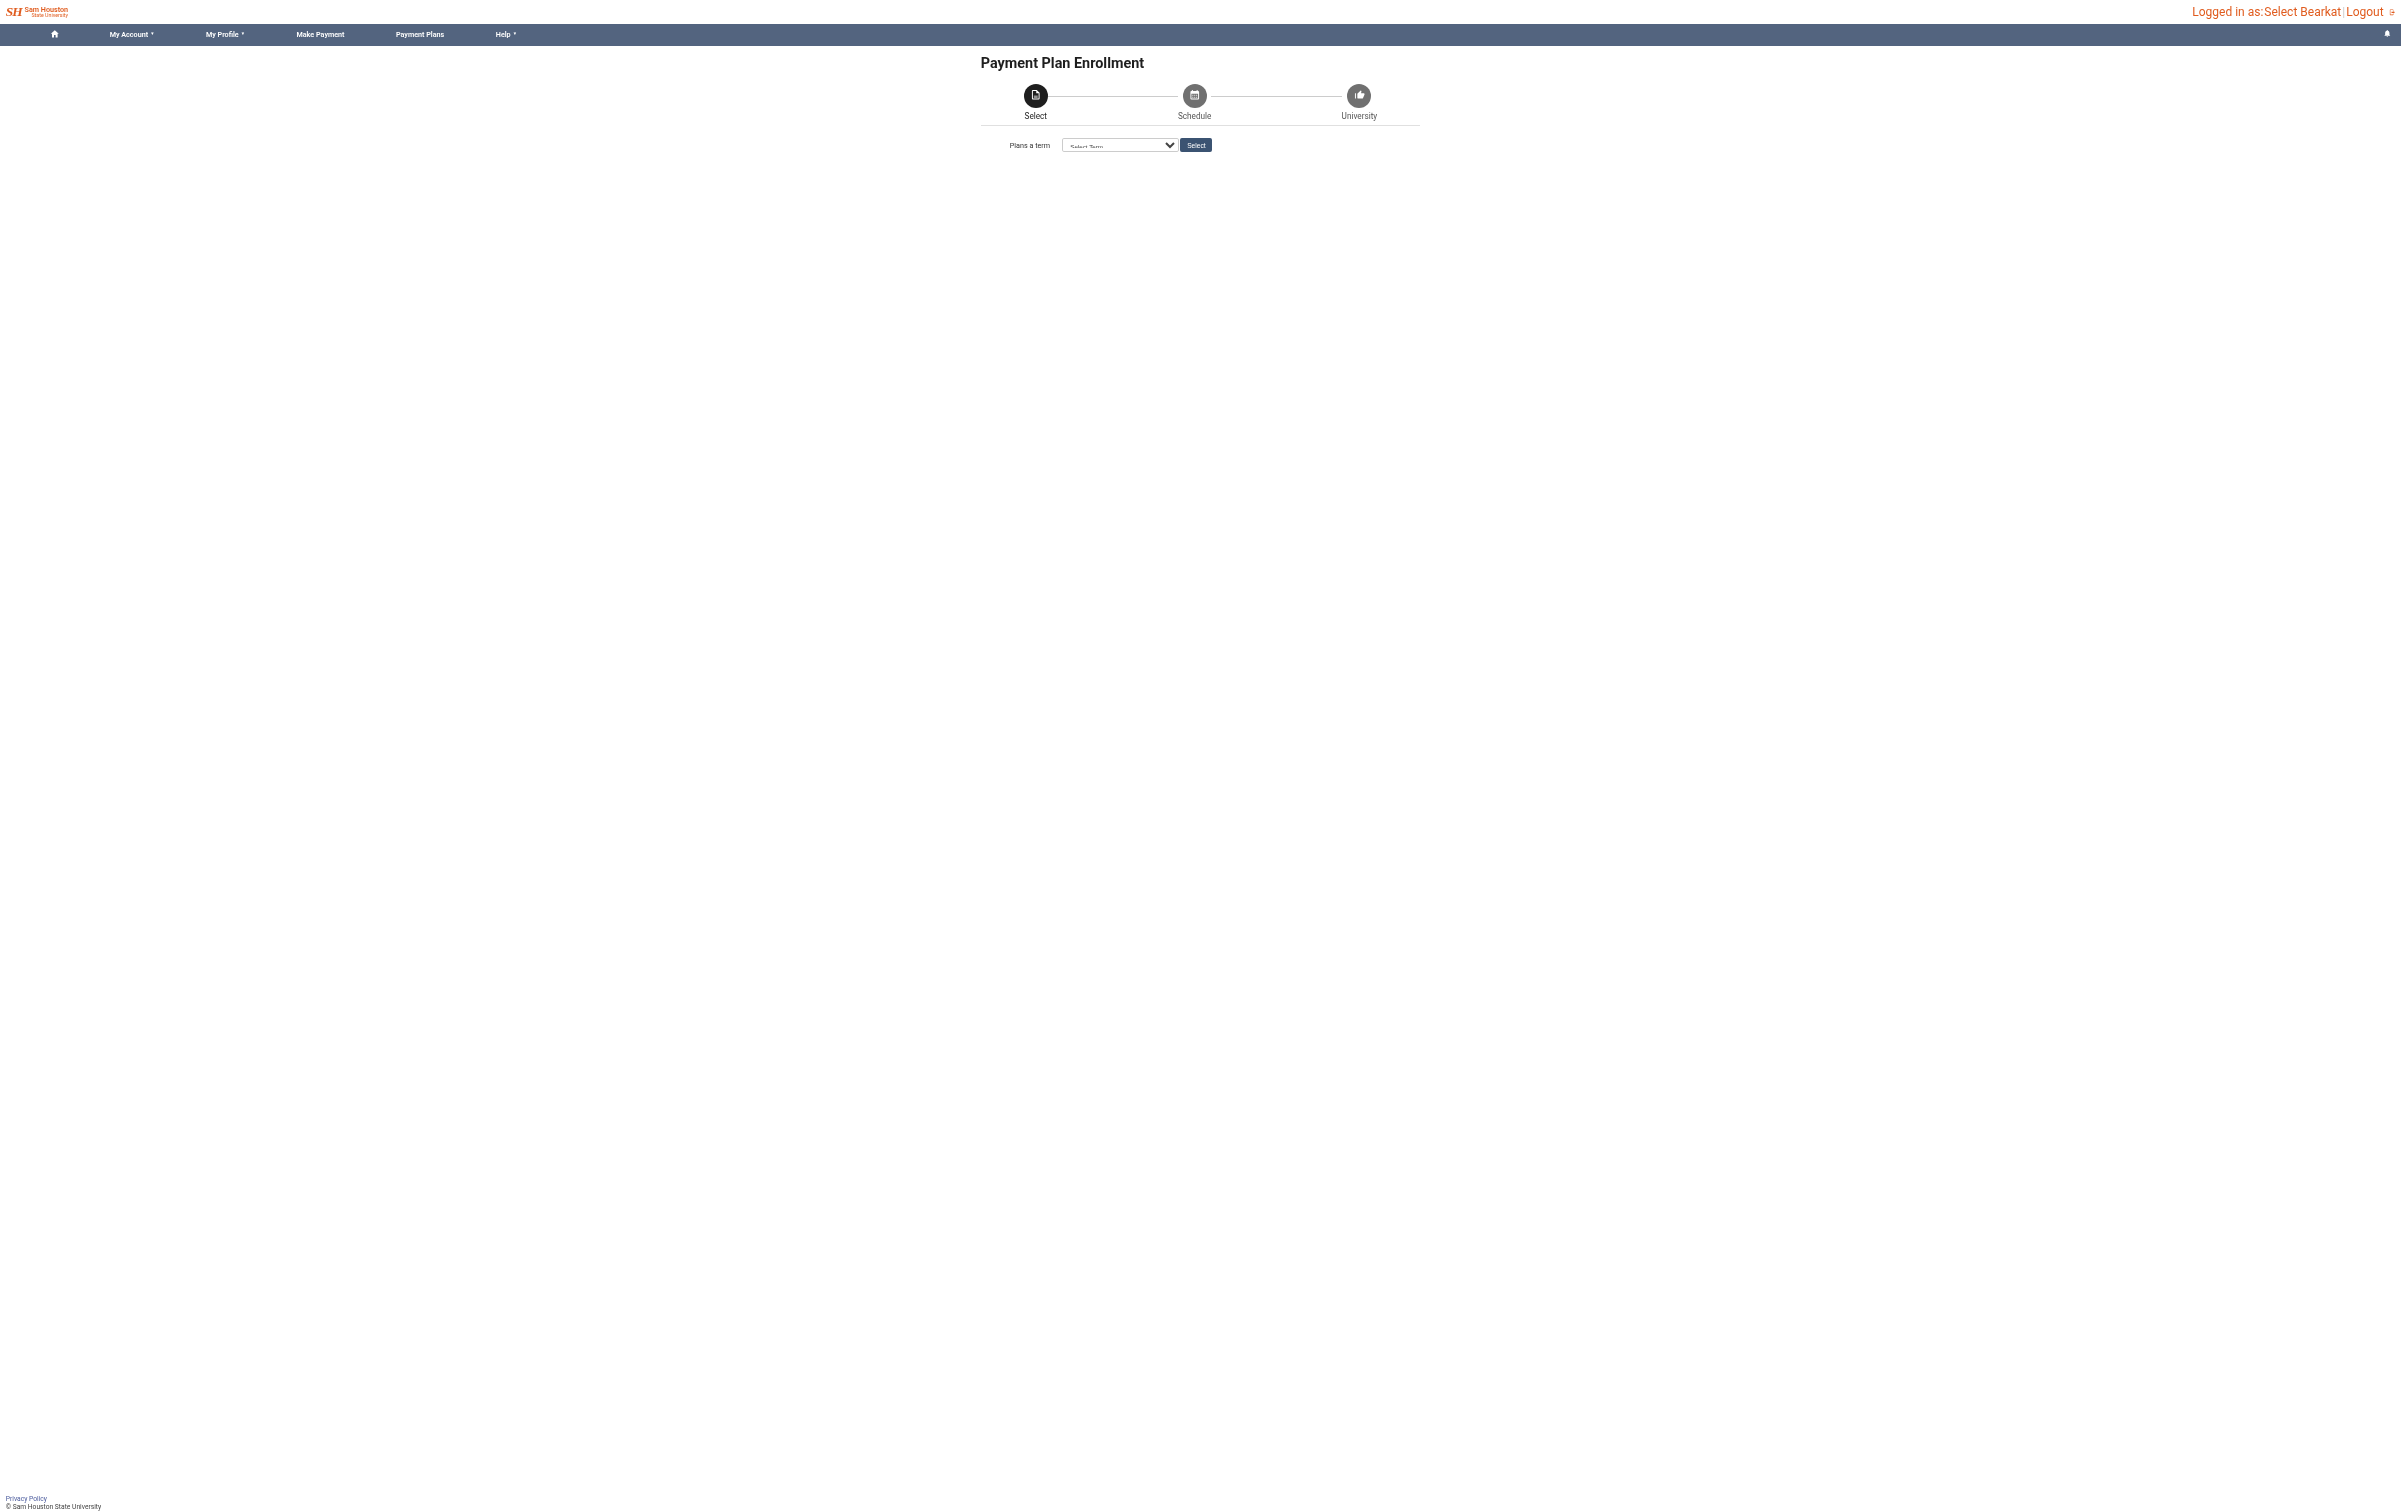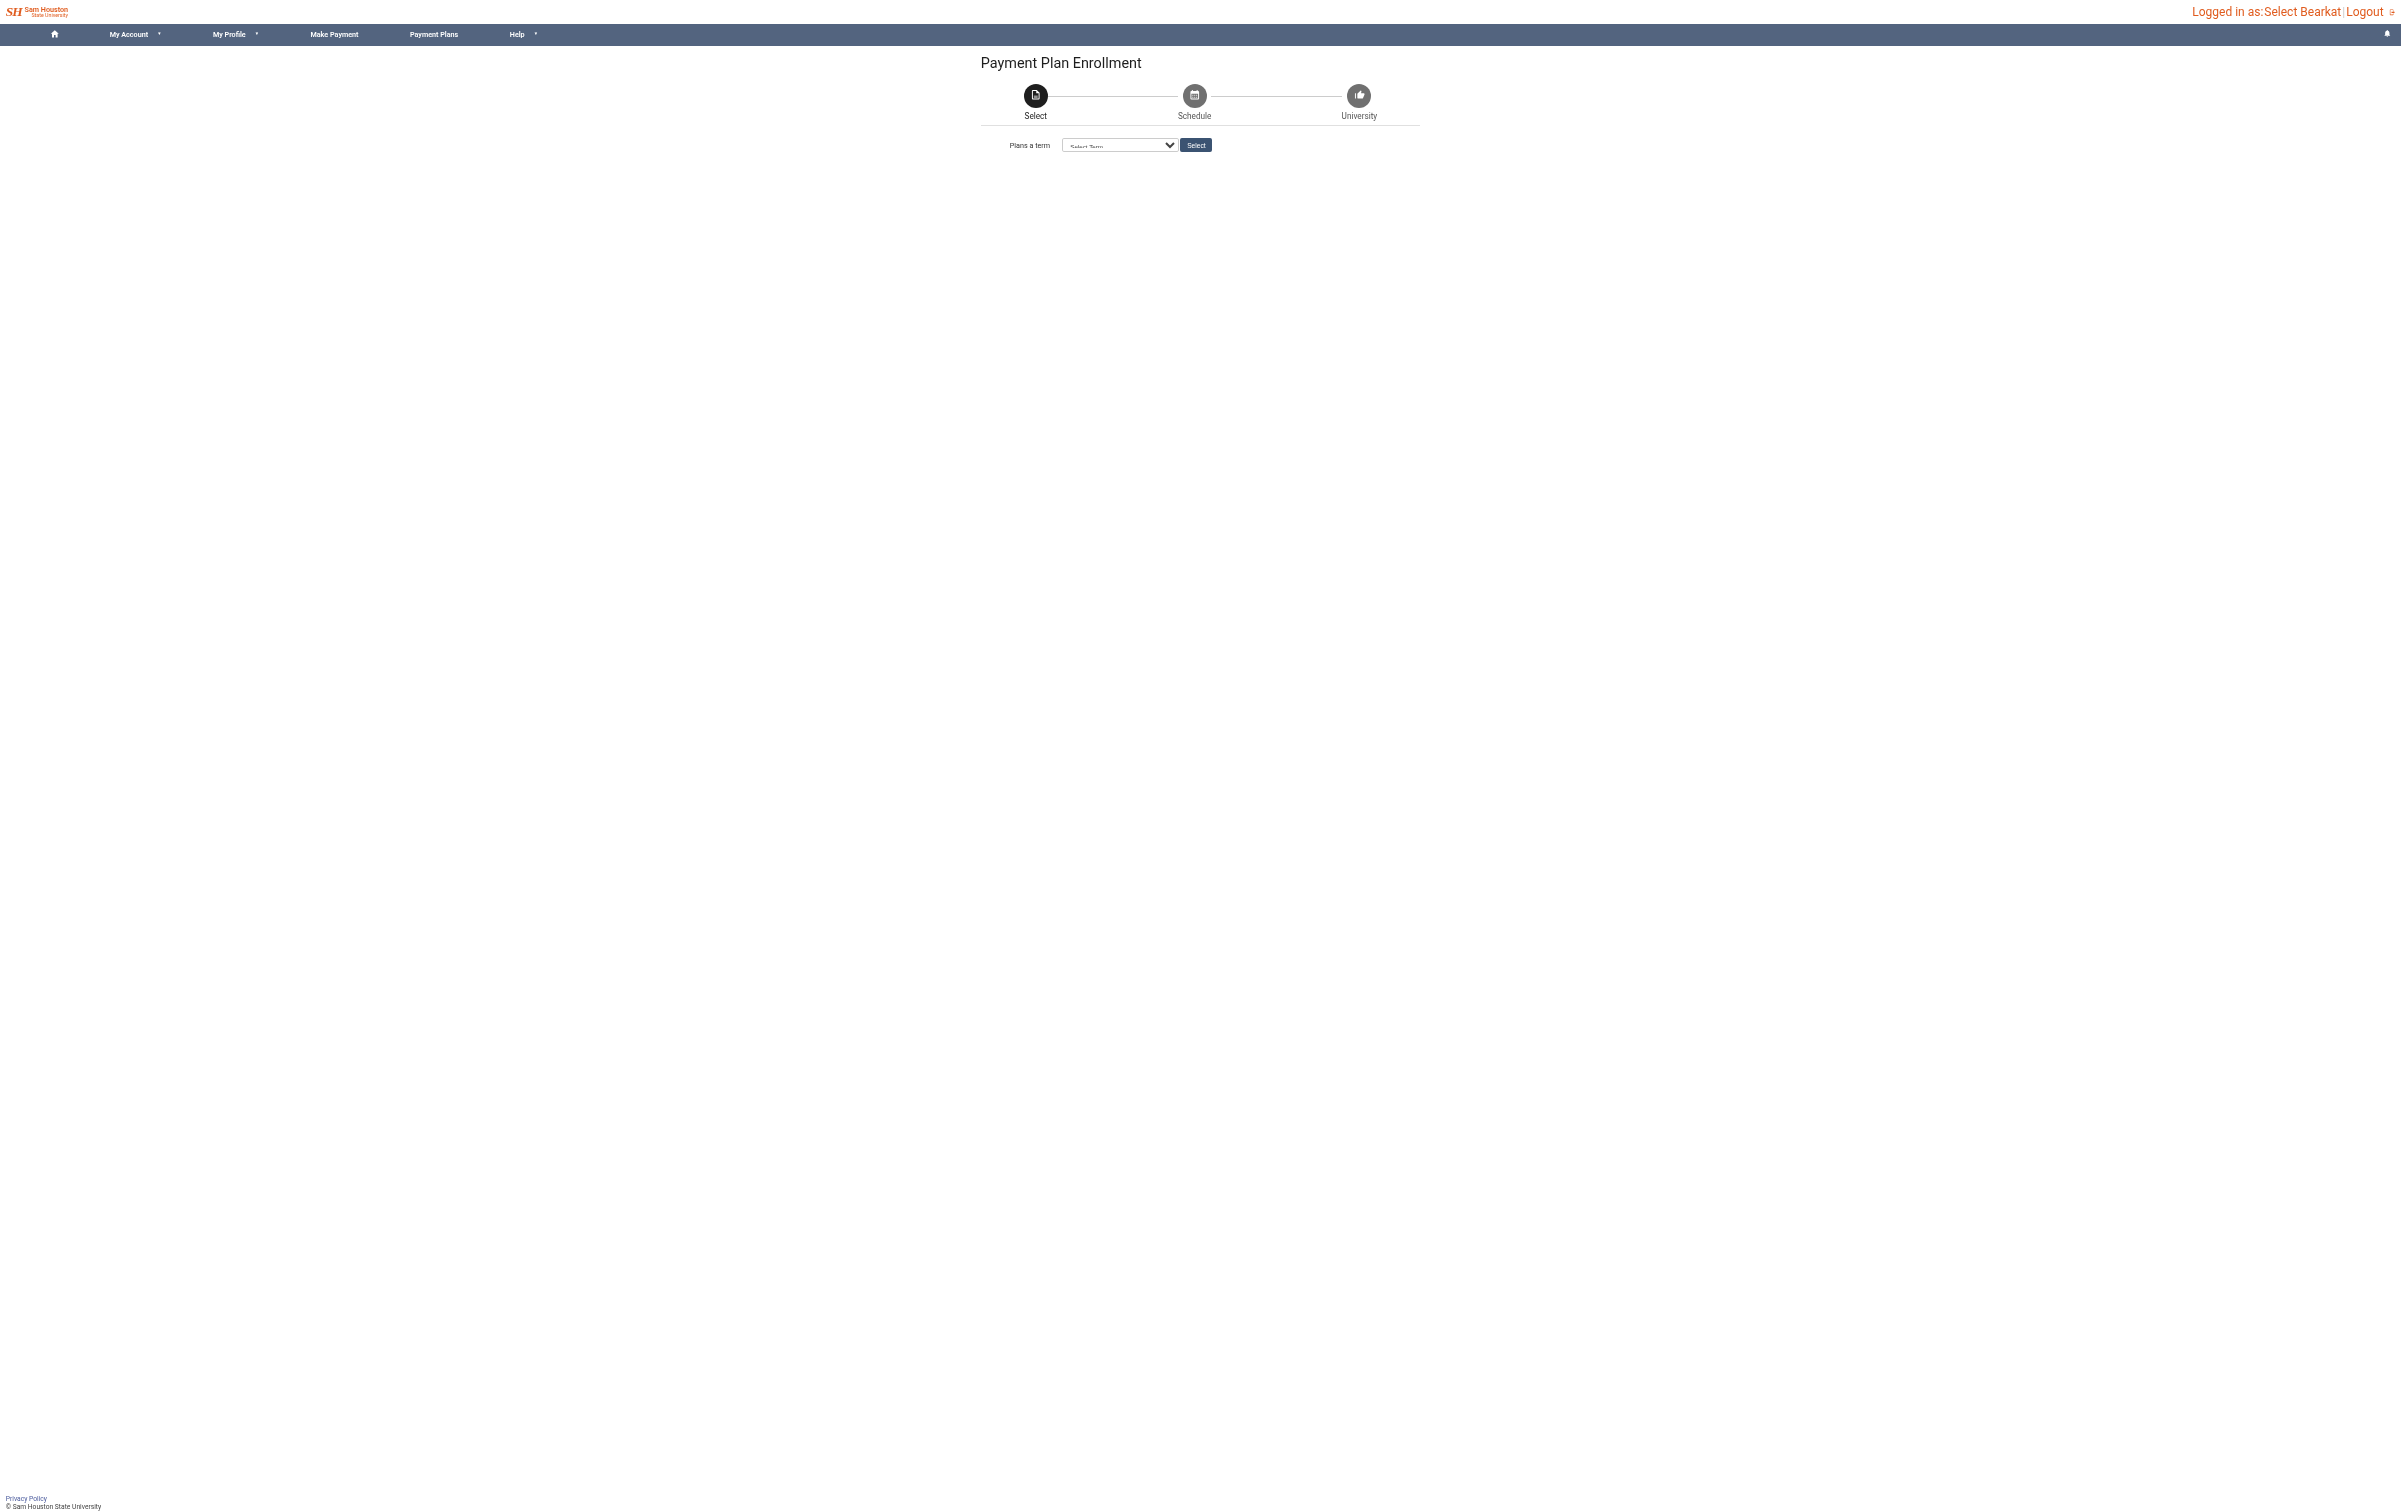--- a/index.html
+++ b/index.html
@@ -87,21 +87,21 @@
       gap: 1.9px;
     }
     .nav-item {
       color: #fff;
       padding: 5.8px 4.8px;
       font-size: 7.2px;
       font-weight: 600;
       cursor: pointer;
       display: flex;
       align-items: flex-start;
-      gap: 9px;
+      gap: 2px;
       margin-left: 40px;
     }
     .nav-home {
       padding: 4.8px 3.8px;
     }
     .caret {
       font-size: 4.3px;
       margin-top: 1px;
     }
     .nav-right {
@@ -113,21 +113,21 @@
     
     .main {
       flex: 1;
       max-width: 451px;
       margin: 0 auto;
       width: 100%;
       padding: 9.6px 5.8px 19px;
     }
     .page-title {
       font-size: 14.4px;
-      font-weight: 400;
+      font-weight: 700;
       color: #1e1e1e;
       margin-bottom: 11.5px;
     }
 
     
     .stepper {
       display: flex;
       align-items: flex-start;
       justify-content: space-between;
       position: relative;

